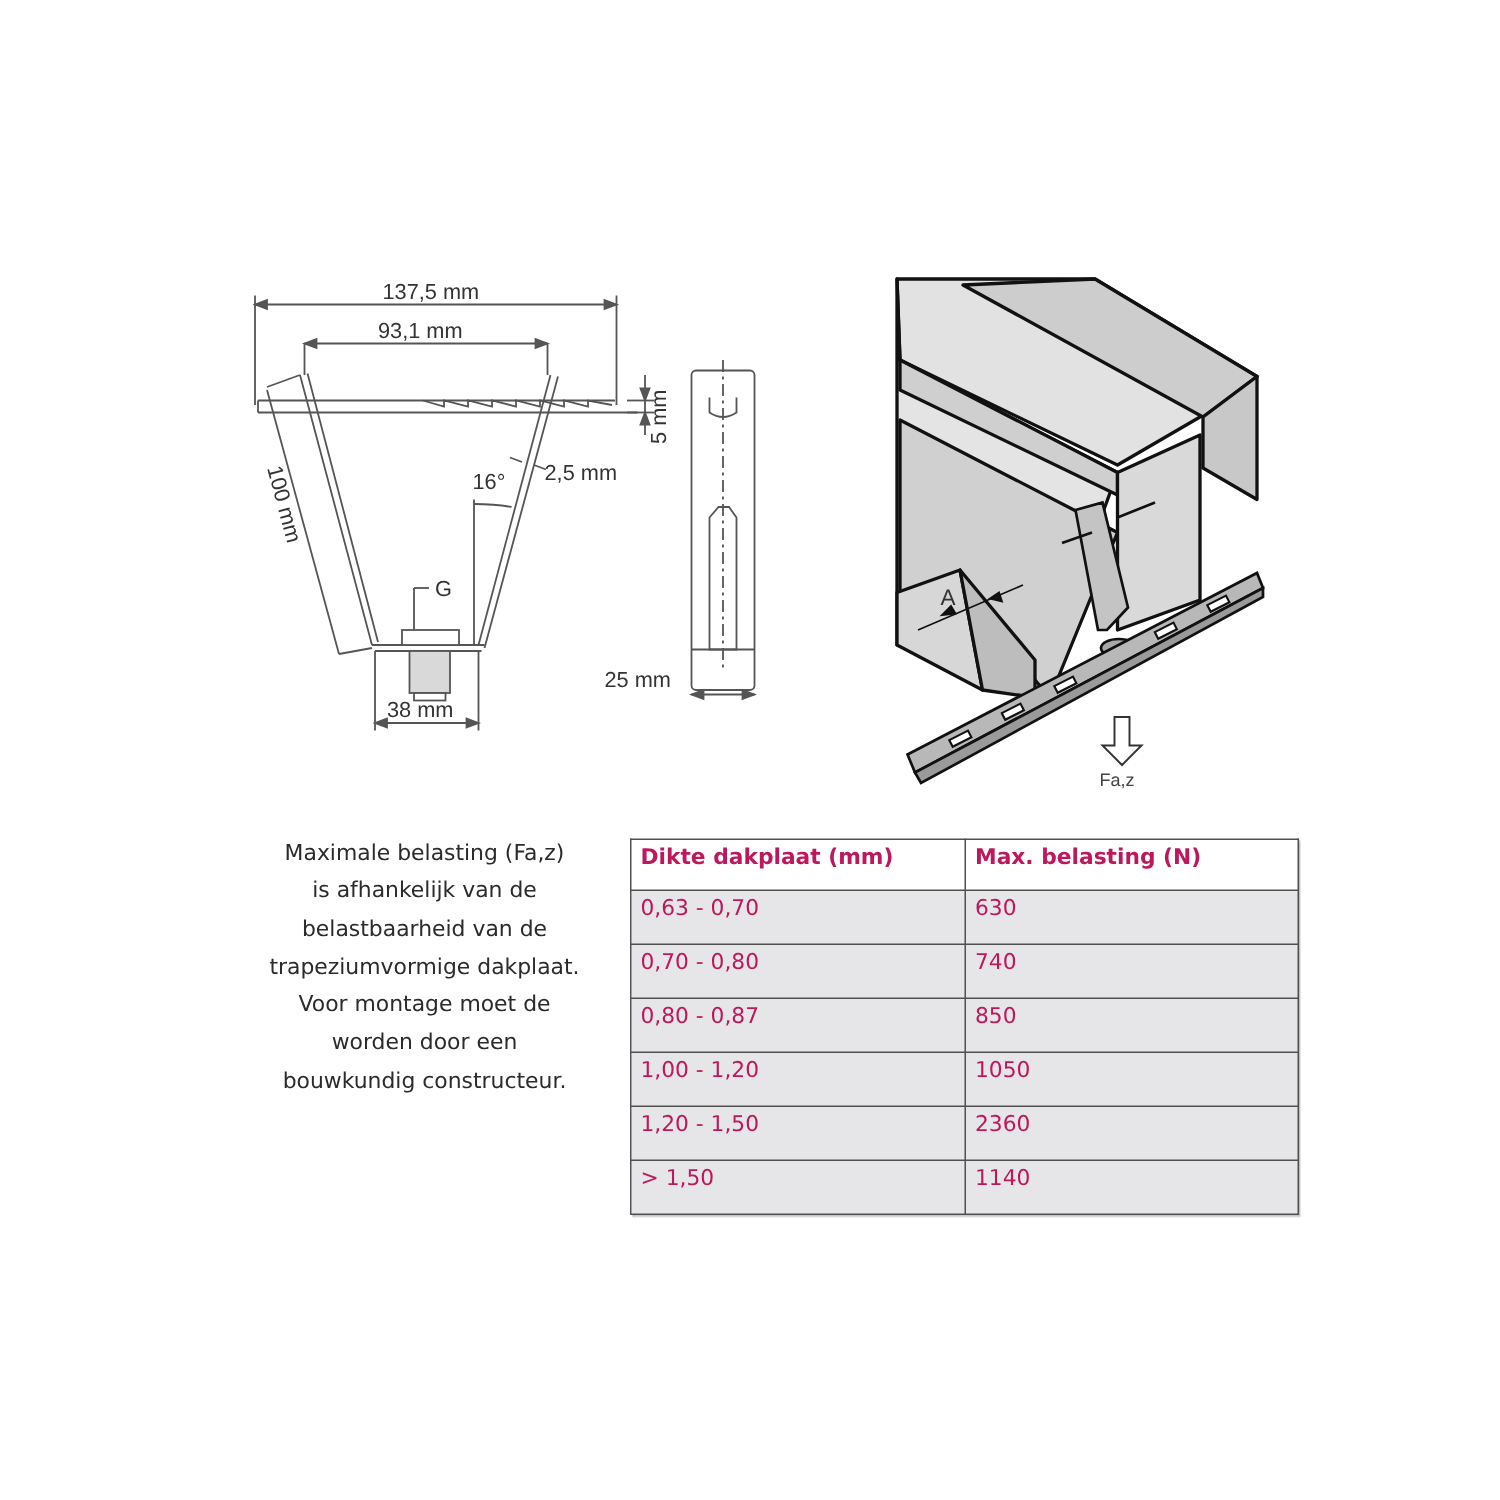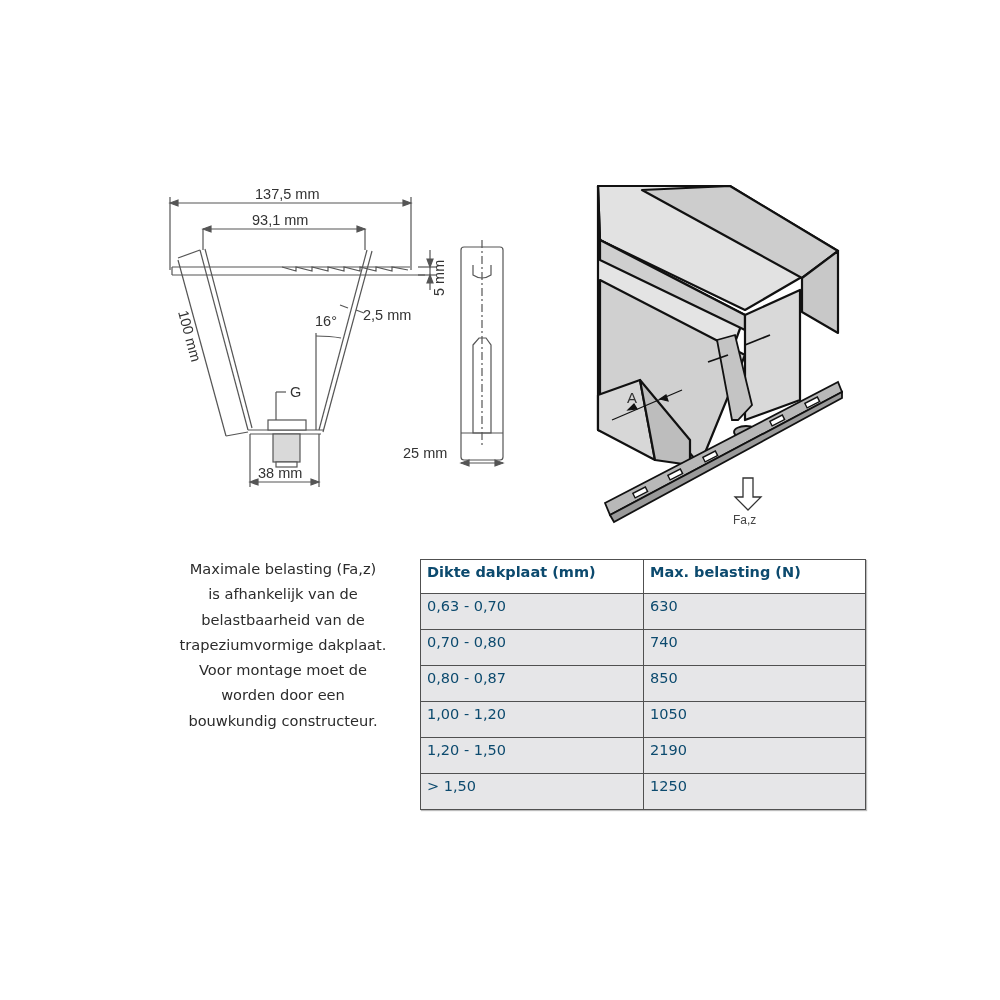--- a/index.html
+++ b/index.html
@@ -9,21 +9,21 @@
   svg text { font-family: "Liberation Sans", "DejaVu Sans", sans-serif; }
 
   #description {
     left: 158px; top: 556px; width: 250px;
     font-size: 14.6px; line-height: 25.3px; color: #2b2b2b;
   }
   #description .line { display: block; white-space: nowrap; text-align: center; }
 
   #load-table {
     left: 420px; top: 559px; width: 446px;
-    border-collapse: collapse; font-size: 14.5px; color: #0c4a6e;
+    border-collapse: collapse; font-size: 14.5px; color: #be185d;
     box-shadow: 1px 1px 1px #bcbcbc;
   }
   #load-table th, #load-table td {
     text-align: left; vertical-align: top;
     padding: 4px 6px 0 6px;
     border: 1.5px solid #505050;
   }
   #load-table th { background: #ffffff; font-weight: bold; height: 29px; }
   #load-table td { background: #e6e6e8; height: 31px; }
   #load-table th:first-child, #load-table td:first-child { width: 210px; }
@@ -192,20 +192,20 @@
     <tr>
       <td>0,80 - 0,87</td>
       <td>850</td>
     </tr>
     <tr>
       <td>1,00 - 1,20</td>
       <td>1050</td>
     </tr>
     <tr>
       <td>1,20 - 1,50</td>
-      <td>2190</td>
+      <td>2360</td>
     </tr>
     <tr>
       <td>&gt; 1,50</td>
-      <td>1250</td>
+      <td>1140</td>
     </tr>
   </tbody>
 </table>
 
 </body></html>

